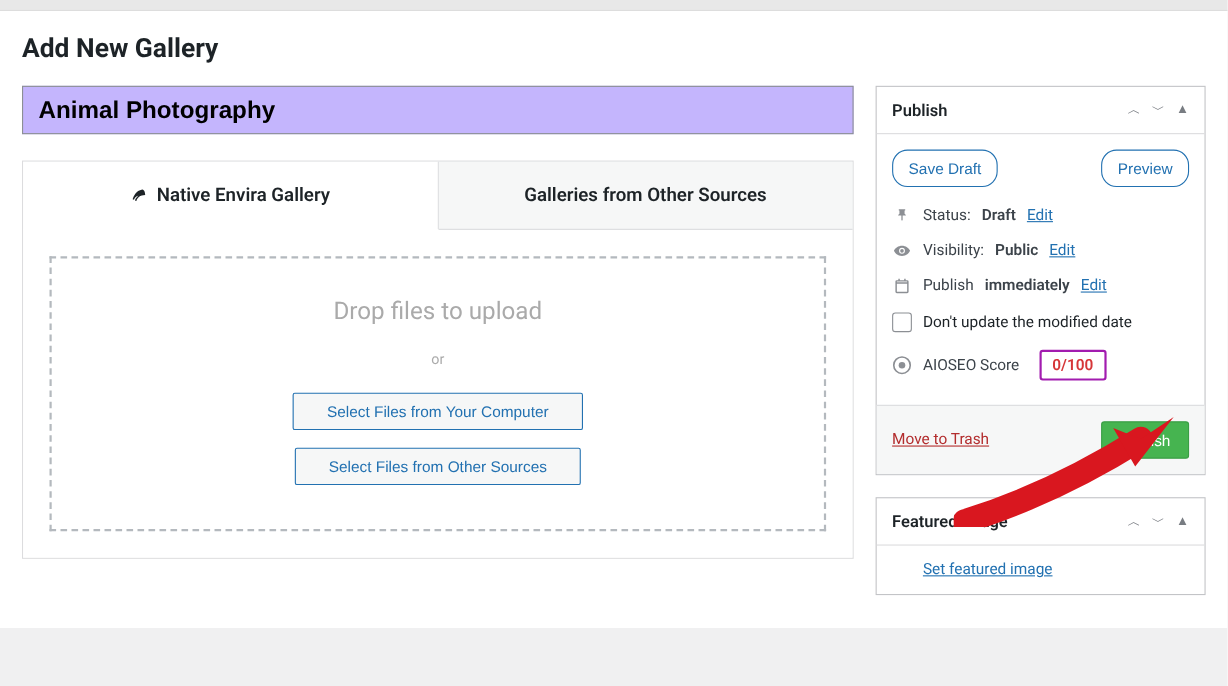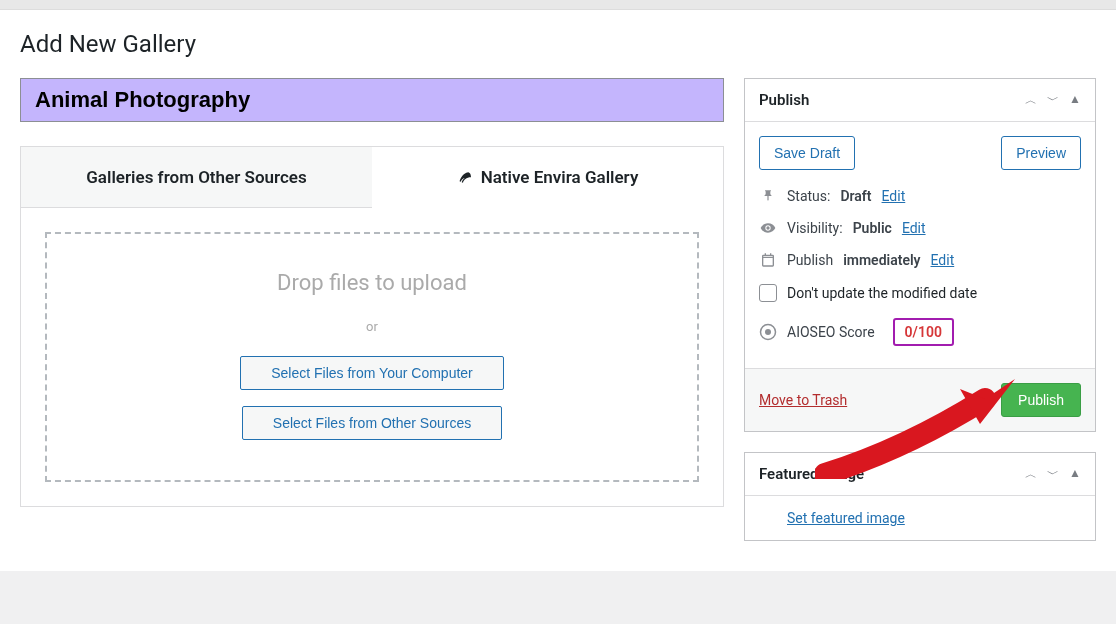--- a/index.html
+++ b/index.html
@@ -1,42 +1,42 @@
 <!DOCTYPE html>
 <html><head>
 <meta charset="utf-8">
 <style>
 * { box-sizing: border-box; margin: 0; padding: 0; }
 body { font-family: -apple-system, BlinkMacSystemFont, "Segoe UI", Roboto, sans-serif; background: #f0f0f1; color: #1d2327; font-size: 14px; }
 .top-bar { height: 10px; background: #e8e8e8; border-bottom: 1px solid #ddd; }
 .wrap { background: #fff; padding: 20px 20px 10px 20px; }
-.page-title { font-size: 24px; font-weight: 400; color: #1d2327; margin-bottom: 20px; }
+.page-title { font-size: 24px; font-weight: 700; color: #1d2327; margin-bottom: 20px; }
 .layout { display: flex; gap: 20px; align-items: flex-start; }
 .main { flex: 1; }
-.sidebar { width: 352px; }
+.sidebar { width: 300px; }
 .title-input { width: 100%; padding: 8px 14px; font-size: 22px; border: 1px solid #8c8f94; background: #c4b5fd; font-weight: 700; }
 .tabs-box { margin-top: 24px; background: #f6f7f7; border: 1px solid #dcdcde; }
 .tabs { display: flex; }
 .tab { flex: 1; padding: 20px; text-align: center; font-size: 17px; font-weight: 600; background: #f6f7f7; border-bottom: 1px solid #dcdcde; cursor: pointer; display: flex; align-items: center; justify-content: center; gap: 8px; }
 .tab.active { background: #fff; border-bottom: 1px solid #fff; border-right: 1px solid #dcdcde; }
 .tab:last-child.active { border-right: none; }
 .tab-content { background: #fff; padding: 24px; }
 .dropzone { border: 2px dashed #b4b9be; padding: 36px 20px 32px; text-align: center; }
 .dropzone h2 { color: #aaa; font-weight: 400; font-size: 22px; margin-bottom: 24px; }
 .dropzone .or { color: #aaa; font-size: 13px; margin-bottom: 14px; }
 .btn-outline { display: inline-block; background: #f6f7f7; border: 1px solid #2271b1; color: #2271b1; padding: 8px 30px; font-size: 14px; cursor: pointer; margin: 8px 0; border-radius: 2px; }
 .upload-note { font-size: 14px; margin-top: 16px; color: #3c434a; }
 .postbox { background: #fff; border: 1px solid #c3c4c7; margin-bottom: 20px; }
 .postbox-header { display: flex; align-items: center; justify-content: space-between; padding: 12px 14px; border-bottom: 1px solid #dcdcde; }
 .postbox-header h3 { font-size: 15px; font-weight: 600; }
 .postbox-controls { display: flex; gap: 10px; color: #787c82; }
 .postbox-controls span { cursor: pointer; font-size: 12px; }
 .postbox-body { padding: 14px; }
 .action-row { display: flex; justify-content: space-between; align-items: center; margin-bottom: 10px; }
-.btn-secondary { background: #fff; border: 1px solid #2271b1; color: #2271b1; padding: 8px 14px; font-size: 14px; cursor: pointer; border-radius: 3px; }
+.btn-secondary { background: #fff; border: 1px solid #2271b1; color: #2271b1; padding: 8px 14px; font-size: 14px; cursor: pointer; border-radius: 14px; }
 .meta-row { display: flex; align-items: center; gap: 10px; padding: 8px 0; font-size: 14px; color: #3c434a; }
 .meta-row .icon { color: #8c8f94; width: 18px; display: inline-flex; justify-content: center; }
 .meta-row b { font-weight: 600; }
 .edit-link { color: #2271b1; text-decoration: underline; cursor: pointer; }
 .checkbox-row { display: flex; align-items: center; gap: 10px; padding: 8px 0; }
 .checkbox { width: 18px; height: 18px; border: 1px solid #8c8f94; border-radius: 3px; }
 .score-box { margin-left: 8px; padding: 4px 10px; border: 2px solid #a21caf; color: #d63638; font-weight: 600; border-radius: 3px; font-size: 14px; }
 .postbox-footer { background: #f6f7f7; border-top: 1px solid #dcdcde; padding: 14px; display: flex; justify-content: space-between; align-items: center; position: relative; }
 .trash-link { color: #b32d2e; text-decoration: underline; cursor: pointer; font-size: 14px; }
 .btn-primary { background: #46b450; border: 1px solid #3a9e45; color: #fff; padding: 8px 16px; font-size: 14px; cursor: pointer; border-radius: 3px; font-weight: 400; }
@@ -51,30 +51,30 @@
 
 <div class="wrap">
   <h1 class="page-title">Add New Gallery</h1>
 
   <div class="layout">
     <div class="main">
       <input type="text" class="title-input" value="Animal Photography" style="">
 
       <div class="tabs-box">
         <div class="tabs">
-          <div class="tab">
-            <span>Galleries from Other Sources</span>
-          </div>
           <div class="tab active">
             <span class="leaf-icon">
               <svg viewBox="0 0 24 24">
                   <path d="M17 8C8 10 5.9 16.17 3.82 21.34l1.89.66C6.5 19.5 8 17 12 16c0 0-4 3-5 7l2 .5c1-4 5-8 12-8 0-3-1-7-4-7.5z"></path>
                 </svg>
             </span>
             <span>Native Envira Gallery</span>
+          </div>
+          <div class="tab">
+            <span>Galleries from Other Sources</span>
           </div>
         </div>
         <div class="tab-content">
           <div class="dropzone">
             <h2>Drop files to upload</h2>
             <div class="or">or</div>
             <button class="btn-outline">Select Files from Your Computer</button>
             <br>
             <button class="btn-outline">Select Files from Other Sources</button>
           </div>

